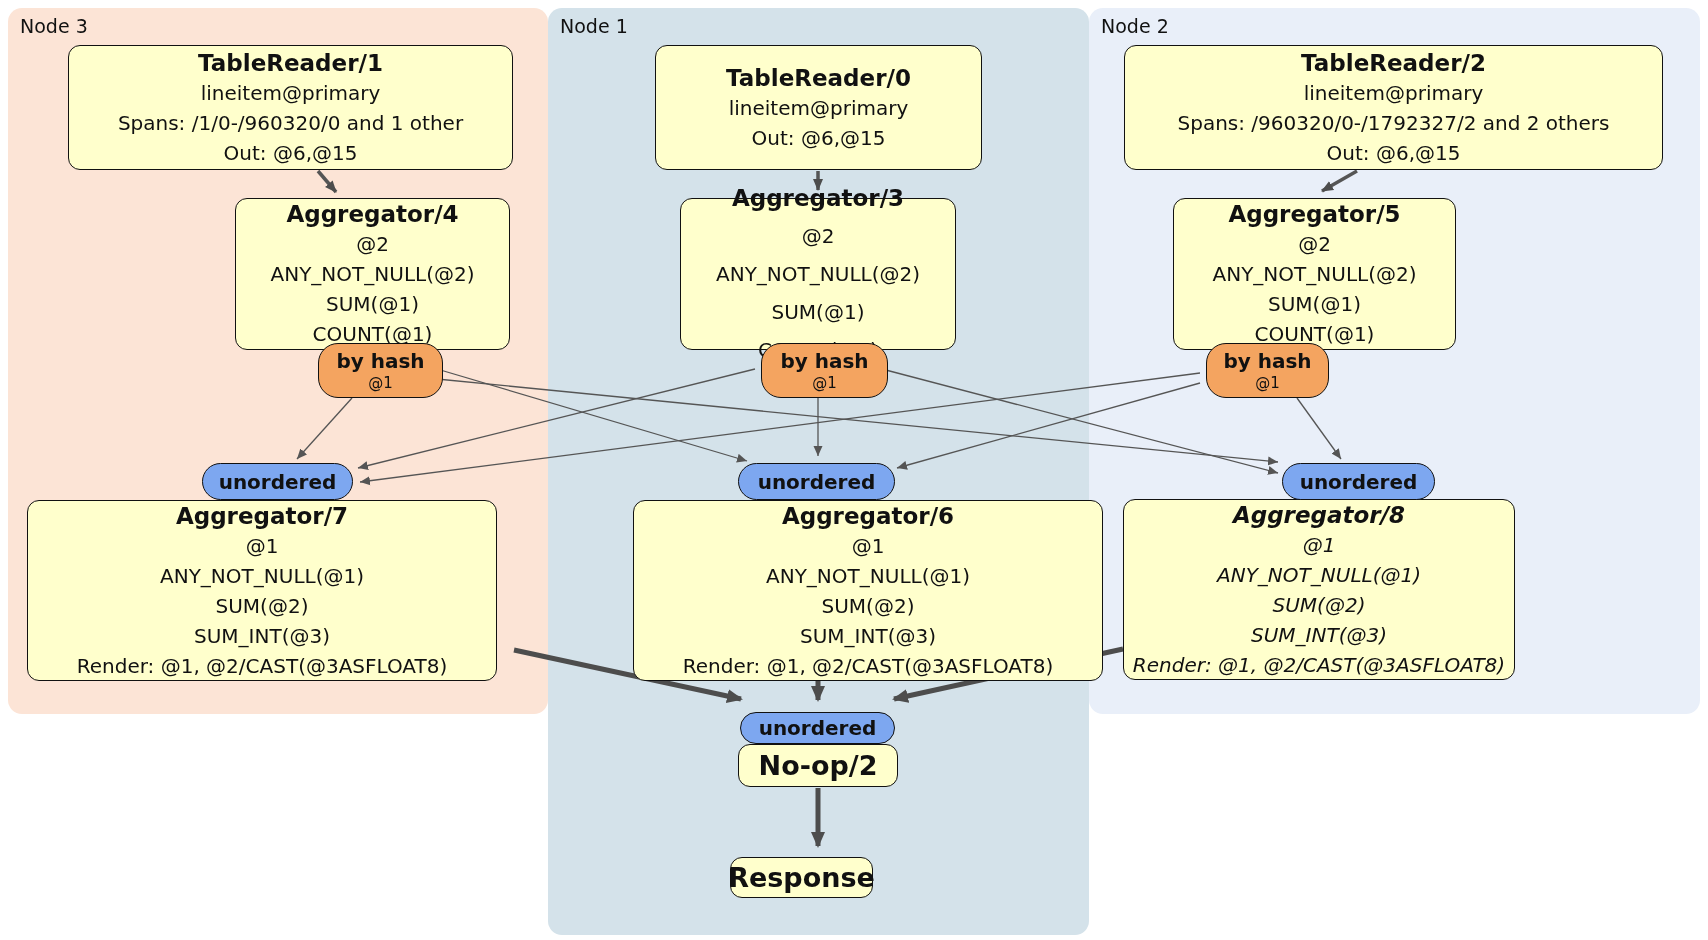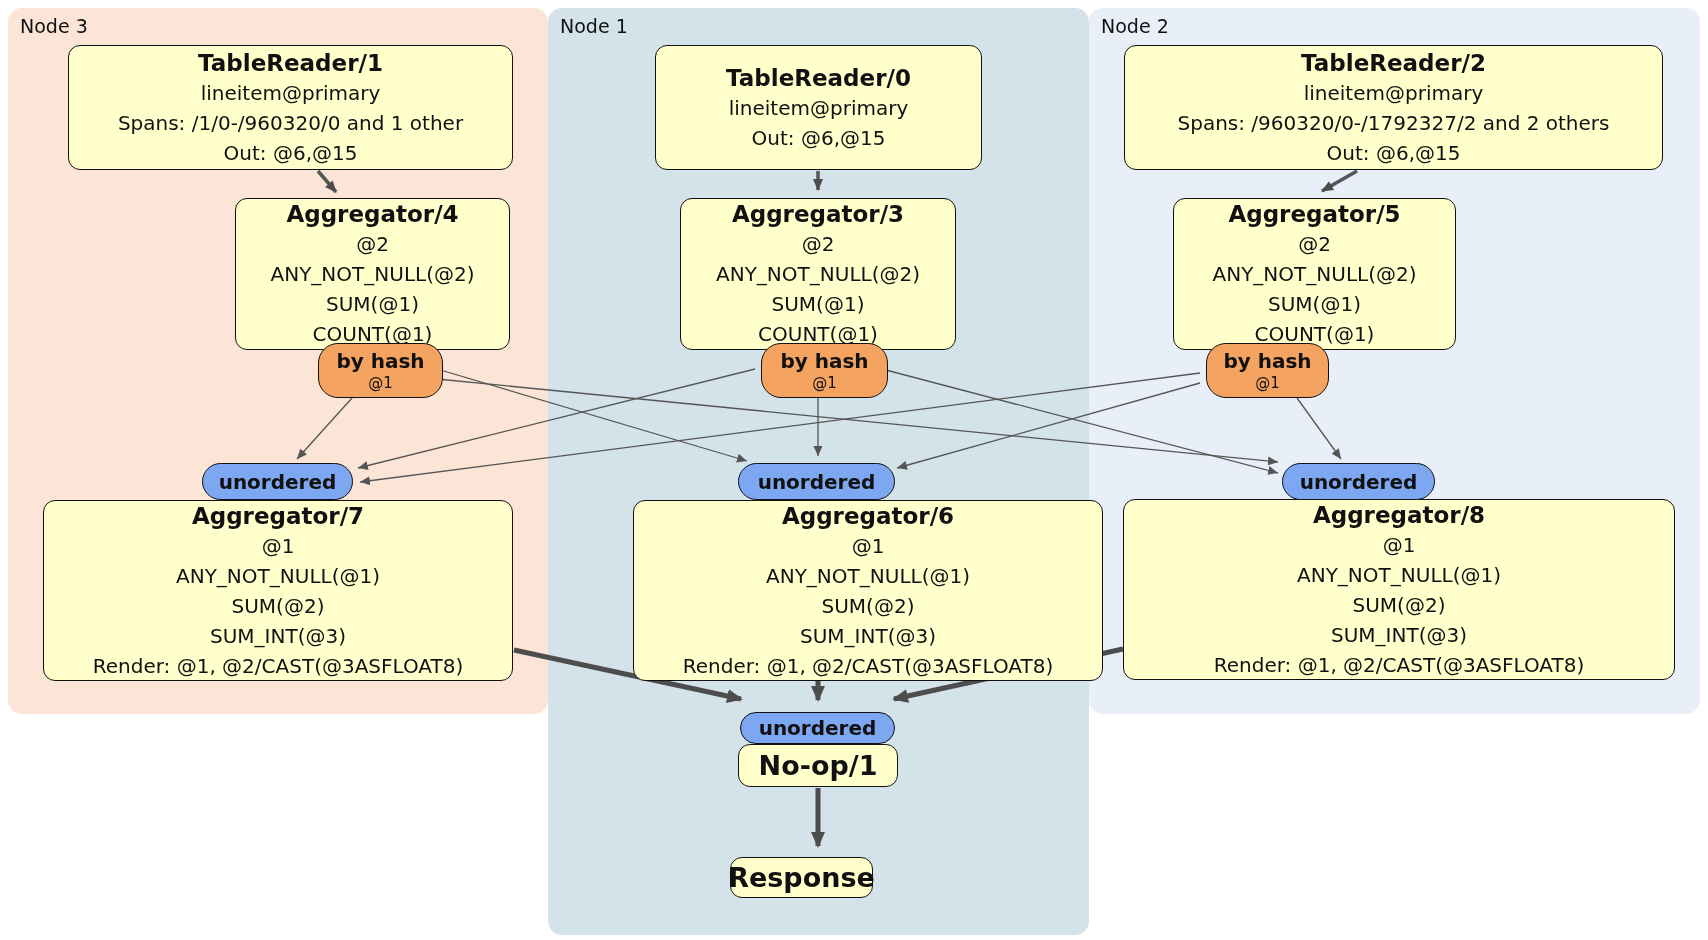--- a/index.html
+++ b/index.html
@@ -65,31 +65,31 @@
   }
   .sync .s-label { font-weight: bold; font-size: 20px; line-height: 20px; }
 
   .terminal .box-title { font-size: 27px; line-height: 30px; }
 
   
   .n-tr1  { left:68px;   top:45px;  width:445px; height:125px; }
   .n-tr0  { left:655px;  top:45px;  width:327px; height:125px; }
   .n-tr2  { left:1124px; top:45px;  width:539px; height:125px; }
   .n-agg4 { left:235px;  top:198px; width:275px; height:152px; }
-  .n-agg3 { left:680px;  top:198px; width:276px; height:152px; }
+  .n-agg3 { left:680px;  top:198px; width:276px; height:152px;gap:8px; }
   .n-agg5 { left:1126px; top:198px; width:283px; height:152px;margin-left:47px; }
   .n-hashL { left:312px;  top:343px; width:125px; height:55px; }
   .n-hashM { left:755px;  top:343px; width:127px; height:55px; }
   .n-hashR { left:1200px; top:343px; width:123px; height:55px; }
   .n-syncL { left:202px;  top:463px; width:151px; height:37px; }
   .n-syncM { left:738px;  top:463px; width:157px; height:37px; }
   .n-syncR { left:1282px; top:463px; width:153px; height:37px; }
-  .n-agg7 { left:43px;   top:500px; width:470px; height:181px; }
+  .n-agg7 { left:27px;   top:500px; width:470px; height:181px; }
   .n-agg6 { left:585px;  top:500px; width:470px; height:181px;margin-left:48px; }
-  .n-agg8 { left:1123px; top:499px; width:552px; height:181px; }
+  .n-agg8 { left:1123px; top:499px; width:392px; height:181px;font-style:italic; }
   .n-syncF { left:740px; top:712px; width:155px; height:32px; }
   .n-noop { left:738px;  top:744px; width:160px; height:43px; }
   .n-resp { left:730px;  top:857px; width:143px; height:41px; }
 </style>
 </head>
 <body>
 
 <div class="stage">
 
   <div class="panel panel-node3">
@@ -221,19 +221,19 @@
     <div class="box-line">ANY_NOT_NULL(@1)</div>
     <div class="box-line">SUM(@2)</div>
     <div class="box-line">SUM_INT(@3)</div>
     <div class="box-line">Render: @1, @2/CAST(@3ASFLOAT8)</div>
   </div>
 
   <div class="node sync n-syncF">
     <div class="s-label">unordered</div>
   </div>
   <div class="node terminal n-noop">
-    <div class="box-title">No-op/1</div>
+    <div class="box-title">No-op/2</div>
   </div>
   <div class="node terminal n-resp">
     <div class="box-title">Response</div>
   </div>
 
 </div>
 
 </body></html>

